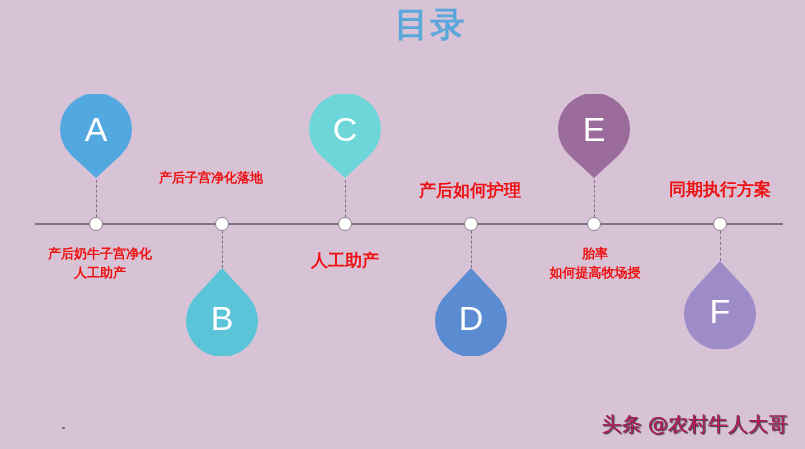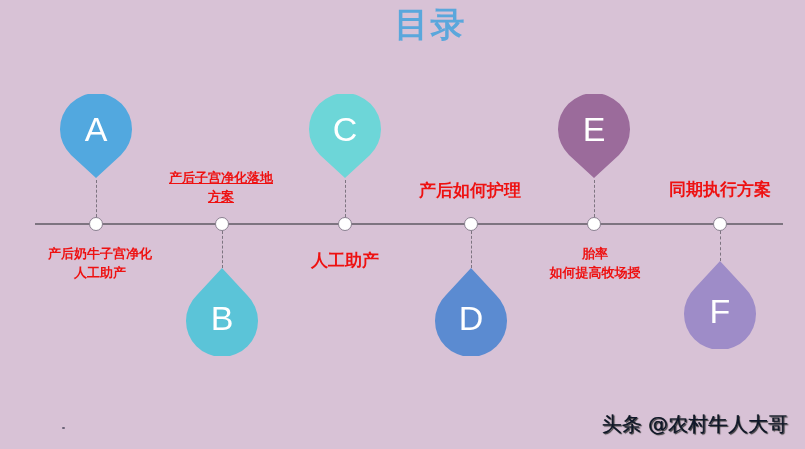--- a/index.html
+++ b/index.html
@@ -33,21 +33,21 @@
     color: #ffffff; font-size: 34px; font-family: "Liberation Sans", sans-serif;
   }
   .label {
     position: absolute; color: #ee1111; font-weight: bold; text-align: center;
     line-height: 1.45;
   }
   .label.small { font-size: 13px; }
   .label.big { font-size: 17px; }
   .watermark {
     position: absolute; left: 602px; top: 411px; font-size: 20px;
-    color: #0f172a; text-shadow: 1px 1px 1px #333, -0.5px -0.5px 0 #555;
+    color: #be185d; text-shadow: 1px 1px 1px #333, -0.5px -0.5px 0 #555;
   }
   .speck {
     position: absolute; left: 62px; top: 427px; width: 3px; height: 2px;
     background: #6d6478; border-radius: 1px;
   }
 </style>
 </head>
 <body>
 
 <div class="title">目录</div>
@@ -60,23 +60,22 @@
   </svg>
   <div class="letter" style="top:16px;">A</div>
 </div>
 <div class="dash" style="left:96px; top:180px; height:37px;"></div>
 <div class="node" style="left:96px;"></div>
 <div class="label small" style="left:34px; width:132px; top:245px;">
   <div>产后奶牛子宫净化</div>
   <div>人工助产</div>
 </div>
 
-<div class="label small" style="left:155px; width:132px; top:169px;text-decoration:underline;">
+<div class="label small" style="left:145px; width:132px; top:169px;">
   <div>产后子宫净化落地</div>
-  <div>方案</div>
 </div>
 <div class="node" style="left:222px;"></div>
 <div class="dash" style="left:222px; top:231px; height:37px;"></div>
 <div class="pin" style="left:222px; top:266px;">
   <svg viewBox="0 0 72 90">
     <path d="M36 2 L61 29 A36 36 0 1 1 11 29 Z" fill="#5bc4d8"></path>
   </svg>
   <div class="letter" style="top:33px;">B</div>
 </div>
 

